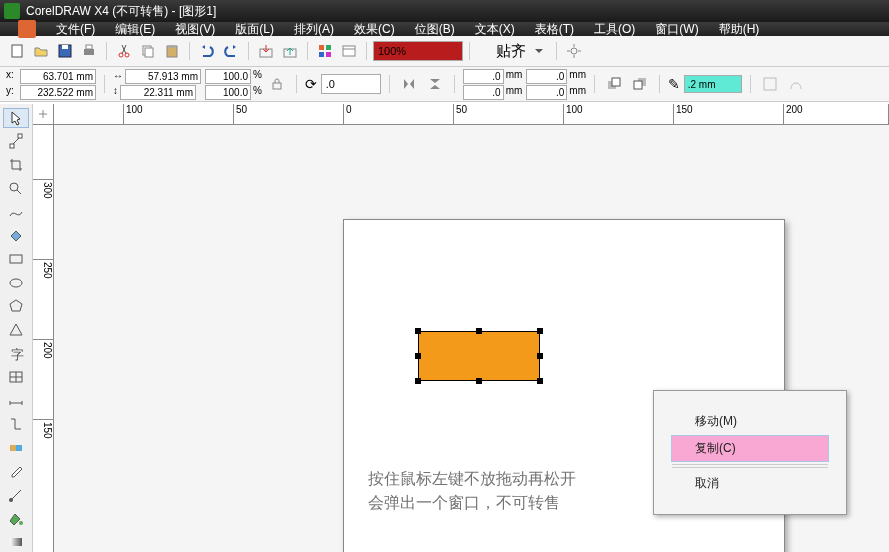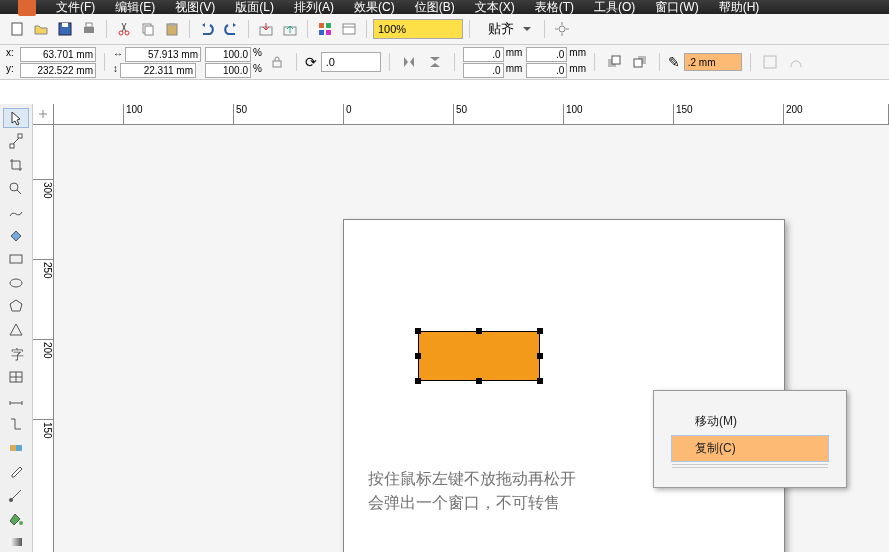--- a/index.html
+++ b/index.html
@@ -5,21 +5,21 @@
 html,body{margin:0;padding:0;font-family:"Microsoft YaHei","SimSun",Arial,sans-serif;font-size:12px;background:#000;overflow:hidden}
 .window{width:889px;height:552px;background:#fff;position:relative}
 .titlebar{height:22px;background:linear-gradient(#3a3a3a,#1a1a1a);color:#fff;display:flex;align-items:center;padding:0 4px;font-size:12px}
 .titlebar .logo{width:16px;height:16px;background:#2a8a2a;margin-right:6px;border-radius:2px}
 .menubar{height:14px;background:linear-gradient(#3c3c3c,#222);display:flex;align-items:center;padding:0 18px}
 .menubar .mlogo{width:18px;height:18px;background:#d63;margin-right:10px;border-radius:2px}
 .menubar .mitem{color:#fff;padding:0 10px;font-size:12px;cursor:default}
 .toolbar{display:flex;align-items:center;padding:2px 6px;border-bottom:1px solid #ccc;background:#f5f5f5;gap:2px;height:26px}
 .tbtn{width:22px;height:22px;display:flex;align-items:center;justify-content:center;border-radius:2px}
 .sep{width:1px;height:18px;background:#ccc;margin:0 4px}
-.zoom-input{width:80px;height:18px;border:1px solid #aaa;font-size:11px;padding:0 4px;background:#fde047}
+.zoom-input{width:80px;height:18px;border:1px solid #aaa;font-size:11px;padding:0 4px;background:#b91c1c}
 .propbar{display:flex;align-items:center;padding:2px 6px;border-bottom:1px solid #ccc;background:#f5f5f5;gap:4px;height:30px}
 .coord-box{display:inline-flex;flex-direction:column;gap:1px;font-size:10px}
 .coord-box .row{display:flex;gap:2px}
 .coord-box .lbl{width:12px}
 .coord-input{width:70px;height:13px;border:1px solid #aaa;font-size:10px;padding:0 2px;text-align:right;background:#fff}
 .rot-input{width:50px;height:18px;border:1px solid #aaa;font-size:11px;padding:0 4px;background:#fff}
 .workspace{position:absolute;top:104px;left:0;right:0;bottom:0;display:flex}
 .toolbox{width:32px;background:#f0f0f0;border-right:1px solid #ccc;display:flex;flex-direction:column;align-items:center;padding-top:4px;gap:4px}
 .tool{width:24px;height:24px;display:flex;align-items:center;justify-content:center;border:1px solid transparent}
 .tool.sel{background:#dde8f5;border:1px solid #99b8dd}
@@ -32,30 +32,34 @@
 .canvas{position:absolute;top:20px;left:20px;right:0;bottom:0;background:#f5f5f5}
 .page{position:absolute;left:290px;top:95px;width:440px;height:350px;background:#fff;box-shadow:3px 3px 6px rgba(0,0,0,.3);border:1px solid #888}
 .rect-obj{position:absolute;left:365px;top:207px;width:120px;height:48px;background:#f39a1a;border:1px solid #000}
 .handle{position:absolute;width:6px;height:6px;background:#000}
 .h-nw{top:-4px;left:-4px}.h-n{top:-4px;left:50%;margin-left:-3px}.h-ne{top:-4px;right:-4px}
 .h-w{top:50%;left:-4px;margin-top:-3px}.h-e{top:50%;right:-4px;margin-top:-3px}
 .h-sw{bottom:-4px;left:-4px}.h-s{bottom:-4px;left:50%;margin-left:-3px}.h-se{bottom:-4px;right:-4px}
 .annot{position:absolute;left:315px;top:343px;color:#737373;font-size:16px;line-height:24px}
 .ctxmenu{position:absolute;left:600px;top:266px;width:158px;background:#f4f4f4;border:1px solid #999;box-shadow:2px 2px 5px rgba(0,0,0,.3);padding:17px;z-index:10}
 .ctxmenu .mi{padding:5px 24px 5px 24px;font-size:12px;color:#222;position:relative}
-.ctxmenu .mi.hl{background:#fdba74;border:1px solid #a8c8e8;padding:4px 23px 4px 23px}
+.ctxmenu .mi.hl{background:#f9a8d4;border:1px solid #a8c8e8;padding:4px 23px 4px 23px}
 .ctxmenu .mi .arrow{position:absolute;right:8px;top:50%;margin-top:-4px;border-left:4px solid #333;border-top:4px solid transparent;border-bottom:4px solid transparent}
 .ctxmenu .msep{height:1px;background:#ccc;margin:2px 1px}
 svg{display:block}
-.outline-input{width:50px;height:16px;border:1px solid #aaa;font-size:10px;padding:0 3px;background:#fdba74}
+.outline-input{width:50px;height:16px;border:1px solid #aaa;font-size:10px;padding:0 3px;background:#5eead4}
 </style>
 </head>
 <body>
 
 <div class="window">
+  <div class="titlebar">
+    <div class="logo"></div>
+    <span>CorelDRAW X4 (不可转售) - [图形1]</span>
+  </div>
 
   <div class="menubar">
     <div class="mlogo"></div>
     <span class="mitem">文件(F)</span>
     <span class="mitem">编辑(E)</span>
     <span class="mitem">视图(V)</span>
     <span class="mitem">版面(L)</span>
     <span class="mitem">排列(A)</span>
     <span class="mitem">效果(C)</span>
     <span class="mitem">位图(B)</span>
@@ -146,21 +150,21 @@
       </div>
     <div class="tbtn">
         <svg width="16" height="16">
           <rect x="2" y="3" width="12" height="10" fill="#fff" stroke="#888"></rect>
           <path d="M2 6h12" stroke="#888"></path>
         </svg>
       </div>
     <div class="sep"></div>
     <input class="zoom-input" value="100%" style="">
     <div class="sep"></div>
-    <span style="font-size:13px;margin-left:12px">贴齐</span>
+    <span style="font-size:15px;margin-left:20px">贴齐</span>
     <div class="tbtn">
         <svg width="10" height="10">
           <path d="M1 3l4 4 4-4z" fill="#555"></path>
         </svg>
       </div>
     <div class="sep"></div>
     <div class="tbtn">
         <svg width="16" height="16">
           <circle cx="8" cy="8" r="3" fill="none" stroke="#888"></circle>
           <path d="M8 1v3M8 12v3M1 8h3M12 8h3" stroke="#888"></path>
@@ -418,17 +422,18 @@
         </div>
         <div class="annot">
           <div>按住鼠标左键不放拖动再松开</div>
           <div>会弹出一个窗口，不可转售</div>
         </div>
         <div class="ctxmenu">
           <div class="mi">移动(M)</div>
           <div class="mi hl">复制(C)</div>
           <div class="msep"></div>
           <div class="msep"></div>
+          <div class="mi">取消</div>
         </div>
       </div>
     </div>
   </div>
 </div>
 
 </body></html>

